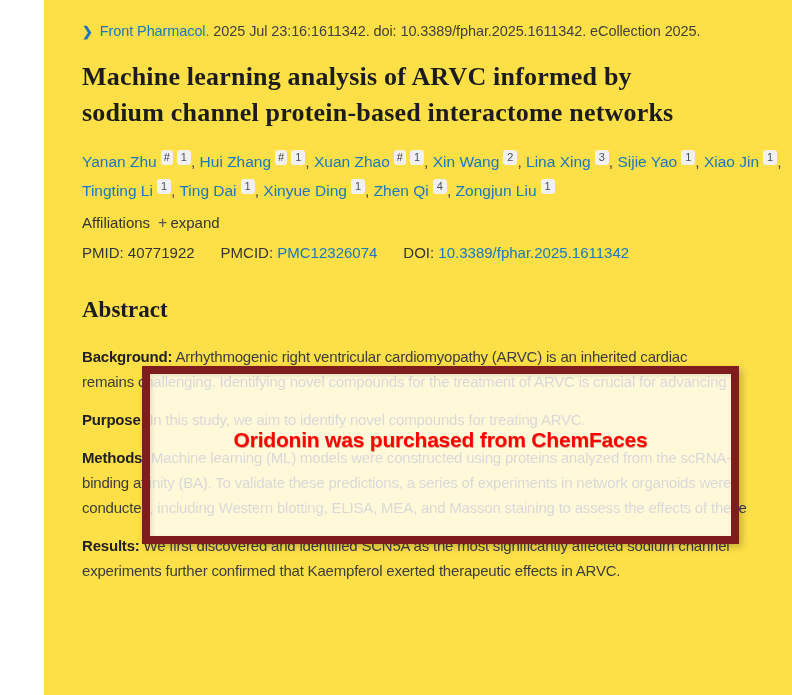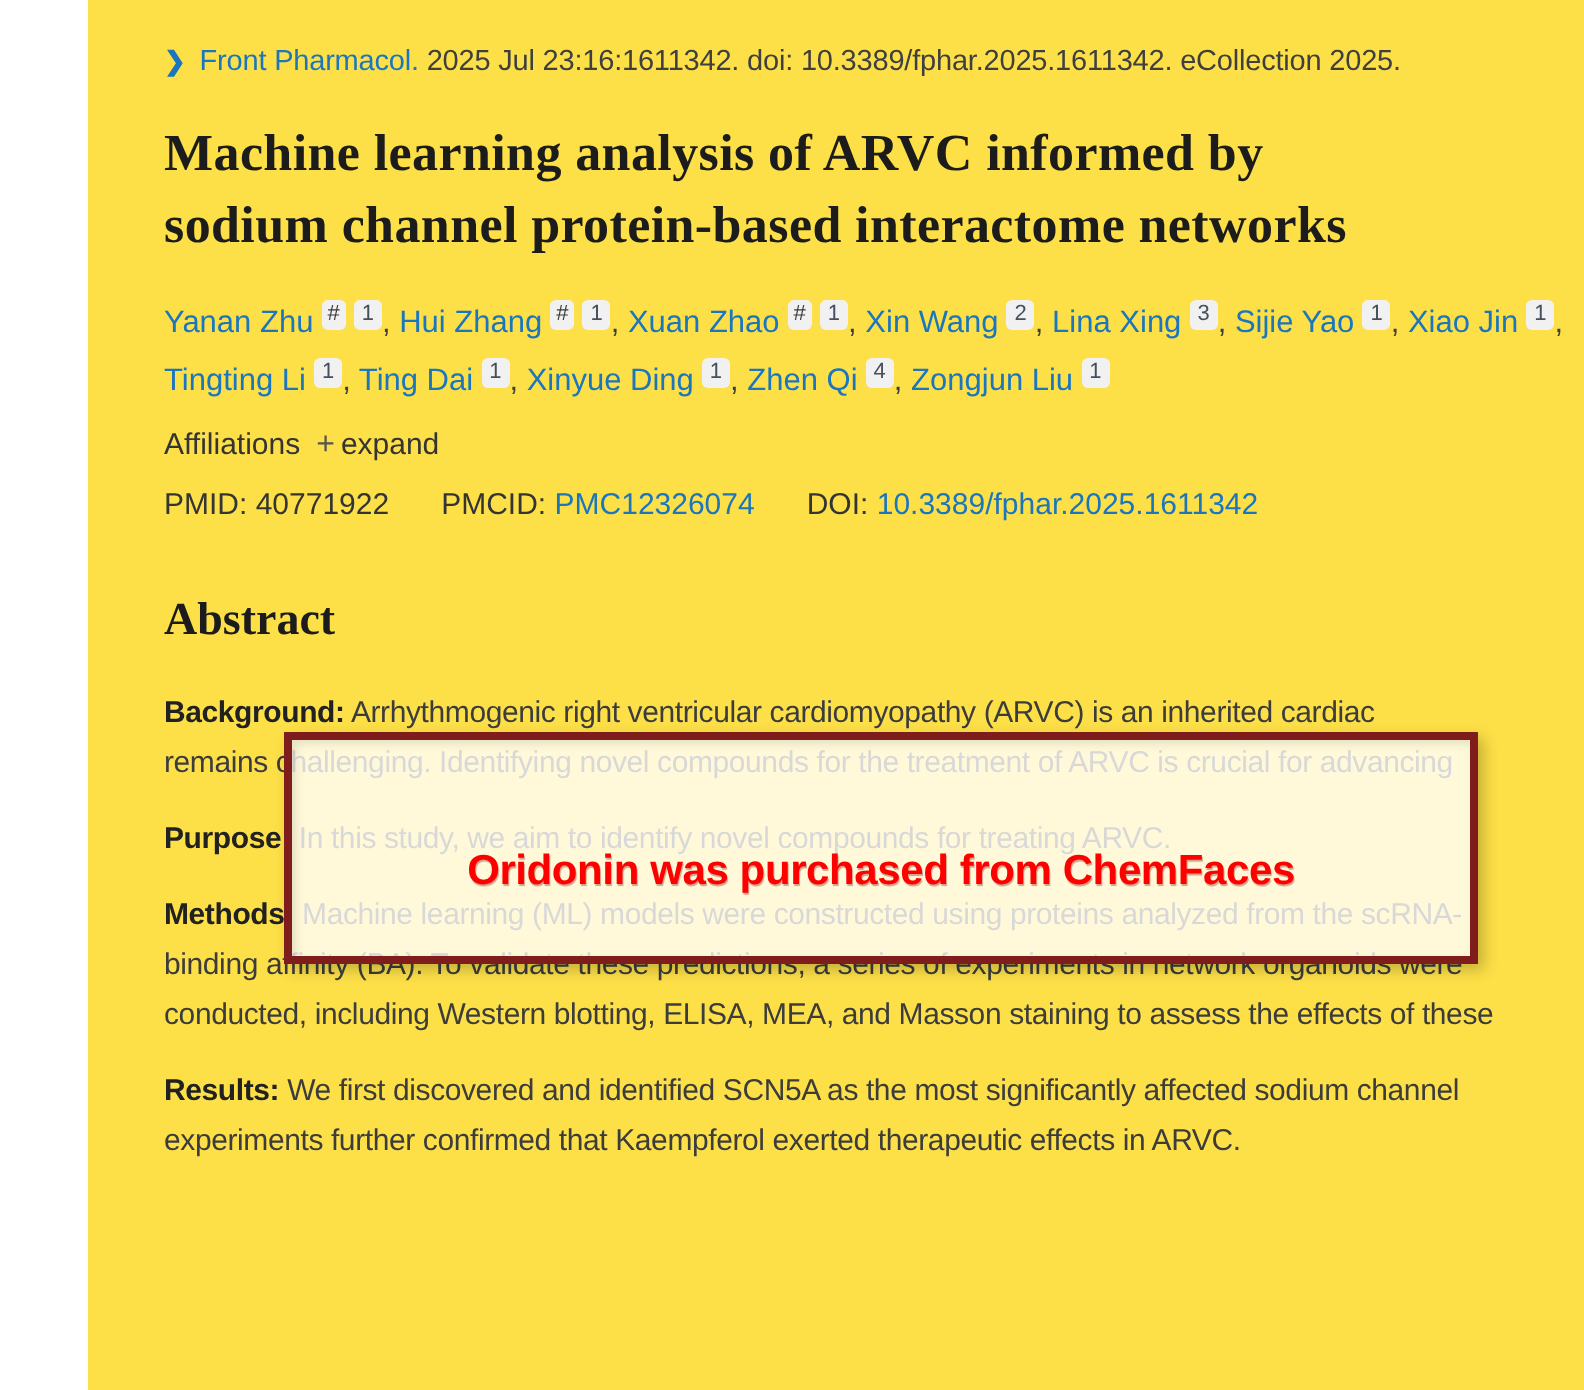--- a/index.html
+++ b/index.html
@@ -87,23 +87,23 @@
   .abs-line { display: block; white-space: nowrap; }
   .abs-label { font-weight: 700; color: #212121; }
   .it { font-style: italic; }
 
   
   .overlay-box {
     position: absolute;
     left: 98px;
     top: 366px;
     width: 597px;
-    height: 116px;
+    height: 178px;
     background: rgba(255, 255, 255, 0.8);
-    border: 4px solid #7f1d1d;
+    border: 8px solid #7f1d1d;
     box-shadow: 3px 3px 7px rgba(0,0,0,0.22), inset 2px 2px 5px rgba(0,0,0,0.10);
     z-index: 5;
   }
   .overlay-text {
     position: absolute;
     top: 54px;
     left: 0;
     width: 100%;
     text-align: center;
     font-size: 21px;

